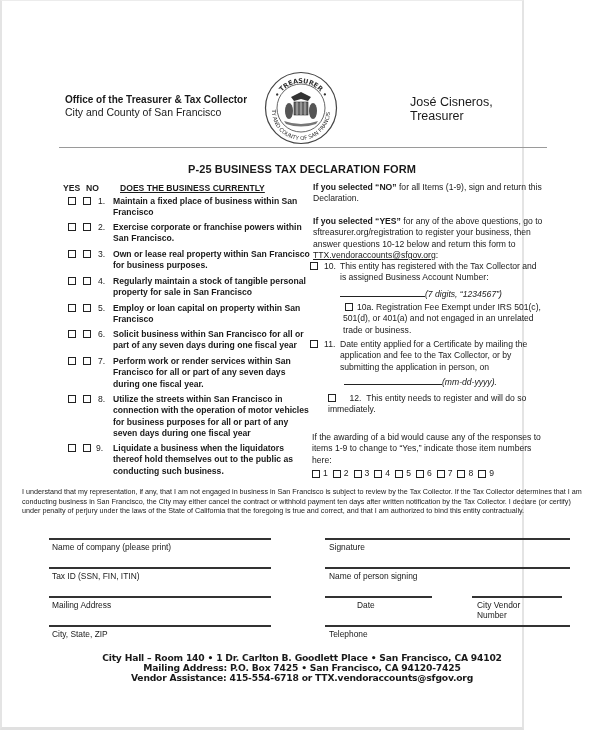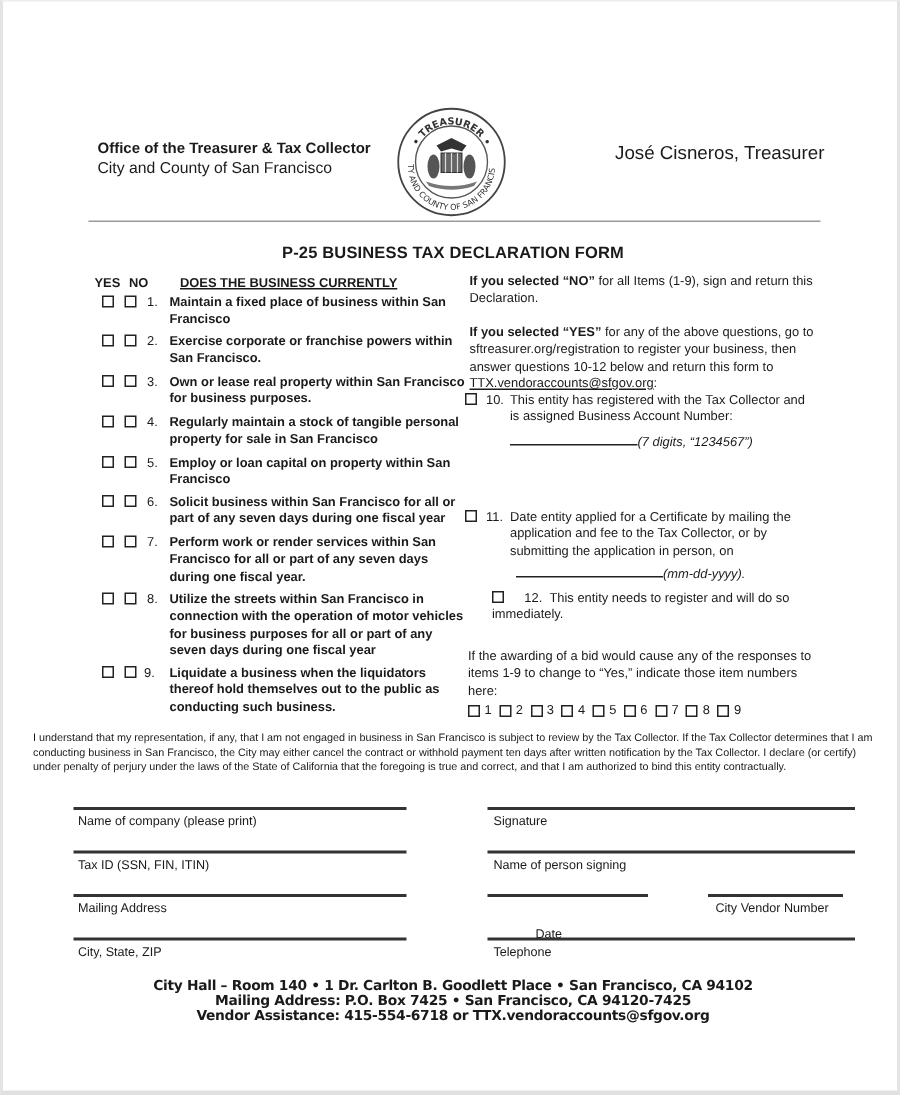--- a/index.html
+++ b/index.html
@@ -1,19 +1,19 @@
 <!DOCTYPE html>
 <html><head>
 <meta charset="utf-8">
 <style>
   * { box-sizing: border-box; margin: 0; padding: 0; }
   html, body { width: 600px; height: 730px; background: #ffffff; overflow: hidden; }
   body { font-family: "Liberation Sans", "DejaVu Sans", sans-serif; color: #1a1a1a; }
   .page {
-    position: absolute; left: 0; top: 0; width: 600px; height: 730px;
+    position: absolute; left: 0; top: 0; width: 524px; height: 730px;
     border-left: 2px solid #e4e4e4; border-right: 2px solid #e4e4e4;
     border-top: 1px solid #ececec; border-bottom: 3px solid #e0e0e0;
     background: #fff;
   }
   .abs { position: absolute; }
 
   
   .hdr-left { left: 63px; top: 92px; font-size: 10.5px; line-height: 13px; }
   .hdr-left .l1 { font-weight: bold; font-size: 10px; }
   .hdr-left .l2 { font-size: 10.5px; }
@@ -167,20 +167,23 @@
   </div>
 
   <div class="rc" style="left:308px; top:260px; width:240px;">
     <span class="cbx"></span>
     <span style="position:absolute; left:14px;">10.</span>
     <span style="position:absolute; left:30px; top:0; width:200px;">This entity has registered with the Tax Collector and is assigned Business Account Number:</span>
   </div>
   <div class="rc" style="left:338px; top:287px; width:220px;">
     <span class="blank" style="width:85px;"></span><span class="ital">(7 digits, “1234567”)</span>
   </div>
+  <div class="rc" style="left:341px; top:301px; width:210px;">
+    <span class="cbx" style="margin-left:2px;"></span><span>10a. Registration Fee Exempt under IRS 501(c), 501(d), or 401(a) and not engaged in an unrelated trade or business.</span>
+  </div>
 
   <div class="rc" style="left:308px; top:338px; width:240px;">
     <span class="cbx"></span>
     <span style="position:absolute; left:14px;">11.</span>
     <span style="position:absolute; left:30px; top:0; width:205px;">Date entity applied for a Certificate by mailing the application and fee to the Tax Collector, or by submitting the application in person, on</span>
   </div>
   <div class="rc" style="left:342px; top:375px; width:210px;">
     <span class="blank" style="width:98px;"></span><span class="ital">(mm-dd-yyyy).</span>
   </div>
 
@@ -237,21 +240,21 @@
   <div class="sig-line" style="left:47px; top:595px; width:222px;"></div>
   <div class="sig-label" style="left:50px; top:599px;">Mailing Address</div>
   <div class="sig-line" style="left:47px; top:624px; width:222px;"></div>
   <div class="sig-label" style="left:50px; top:628px;">City, State, ZIP</div>
 
   <div class="sig-line" style="left:323px; top:537px; width:245px;"></div>
   <div class="sig-label" style="left:327px; top:541px;">Signature</div>
   <div class="sig-line" style="left:323px; top:566px; width:245px;"></div>
   <div class="sig-label" style="left:327px; top:570px;">Name of person signing</div>
   <div class="sig-line" style="left:323px; top:595px; width:107px;"></div>
-  <div class="sig-label" style="left:327px; top:616px;padding-left:28px;">Date</div>
+  <div class="sig-label" style="left:327px; top:599px;padding-left:28px;">Date</div>
   <div class="sig-line" style="left:470px; top:595px; width:90px;"></div>
   <div class="sig-label" style="left:475px; top:599px;">City Vendor Number</div>
   <div class="sig-line" style="left:323px; top:624px; width:245px;"></div>
   <div class="sig-label" style="left:327px; top:628px;">Telephone</div>
 
   <div class="abs footer">
     <div>City Hall – Room 140 • 1 Dr. Carlton B. Goodlett Place • San Francisco, CA 94102</div>
     <div>Mailing Address: P.O. Box 7425 • San Francisco, CA 94120-7425</div>
     <div>Vendor Assistance: 415-554-6718 or TTX.vendoraccounts@sfgov.org</div>
   </div>

